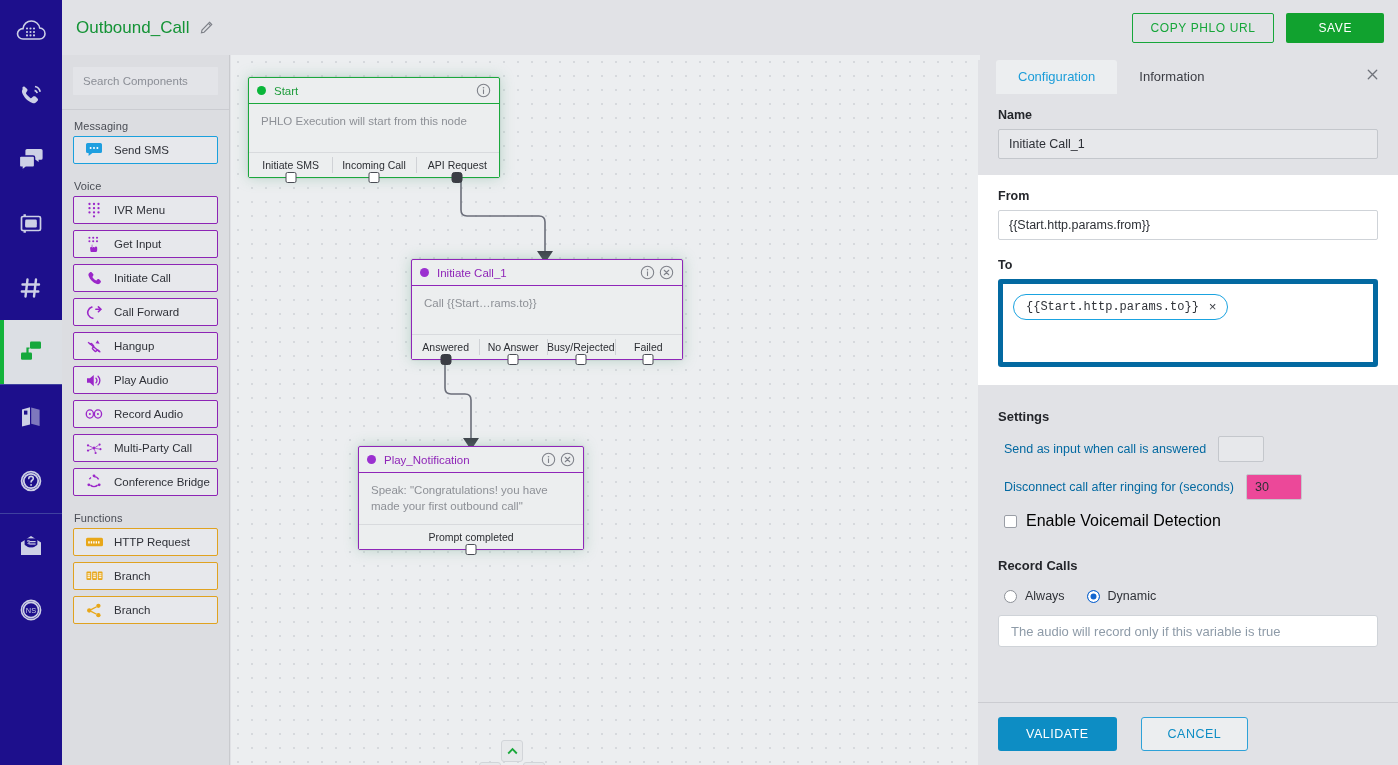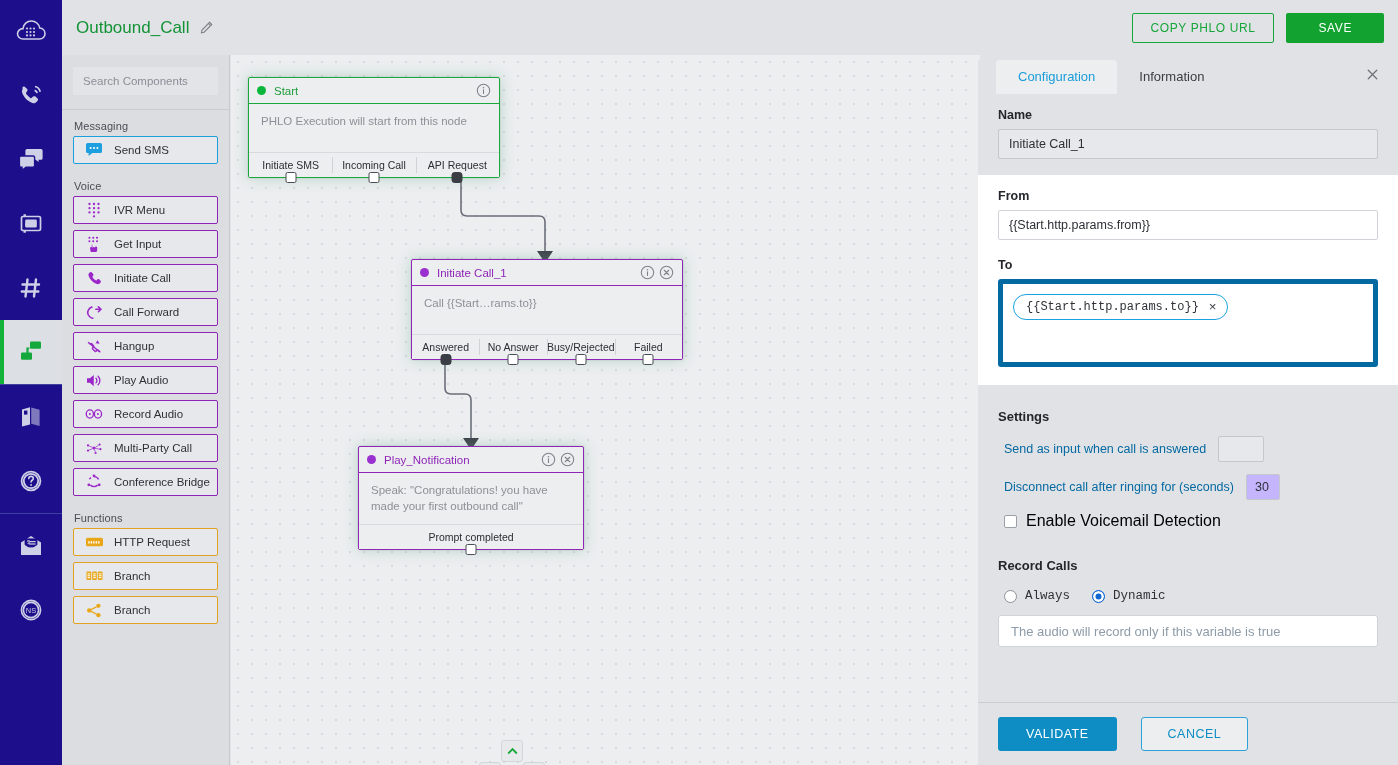--- a/index.html
+++ b/index.html
@@ -185,27 +185,27 @@
   }
   .chip .x { color: #3c3f45; cursor: pointer; font-size: 13px; }
   .sec-title { font-size: 13px; font-weight: bold; color: #24262b; margin-bottom: 12px; }
   .row { display: flex; align-items: center; margin-bottom: 12px; padding-left: 6px; }
   .row .rlbl { font-size: 12.5px; color: #0369a1; }
   .mini-input {
     width: 46px; height: 26px; margin-left: 12px; border: 1px solid #c4c7cc;
     background: #e7e8eb; border-radius: 2px; outline: none; font-size: 12.5px;
     padding: 0 8px; font-family: "Liberation Sans", sans-serif; color:#2d3036;
   }
-  .mini-input.val { width: 34px; background:#c4b5fd; }
+  .mini-input.val { width: 56px; background:#ec4899; }
   .chk-row { display: flex; align-items: center; padding-left: 6px; margin-bottom: 4px; }
   .chk {
     width: 13px; height: 13px; border: 1px solid #9a9ea6; background: #fff;
     border-radius: 2px; margin-right: 9px; cursor: pointer;
   }
-  .radio-row { display: flex; align-items: center; gap: 22px; padding-left: 6px; margin: 6px 0 12px 0; font-family: Liberation Mono, monospace; }
+  .radio-row { display: flex; align-items: center; gap: 22px; padding-left: 6px; margin: 6px 0 12px 0; }
   .radio-item { display: flex; align-items: center; cursor: pointer; }
   .radio {
     width: 13px; height: 13px; border-radius: 50%; border: 1px solid #8d9198;
     background: #fff; margin-right: 8px; position: relative;
   }
   .radio.on { border: 1px solid #1367d0; background: #1367d0; box-shadow: inset 0 0 0 2.5px #fff; }
   .radio-lbl { font-size: 12.5px; color: #2f3238; }
   .big-input {
     width: 100%; height: 32px; border: 1px solid #cfd3d8; background: #fff;
     border-radius: 3px; padding: 0 12px; font-size: 13px; outline: none;

